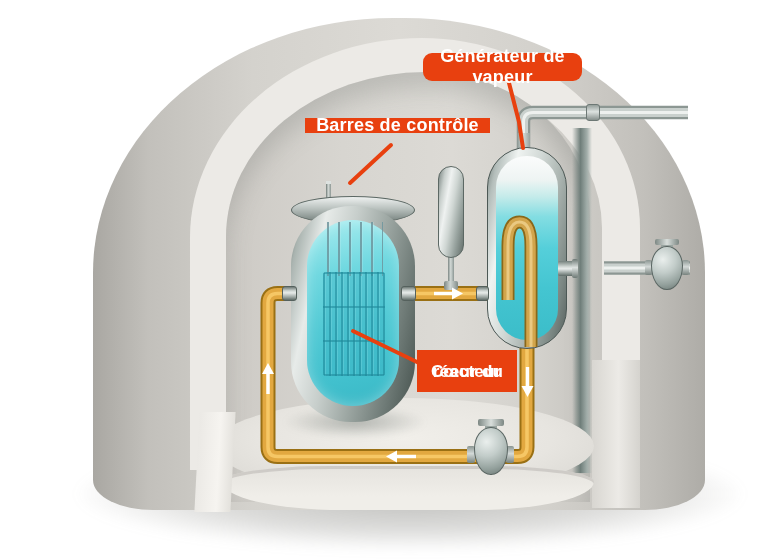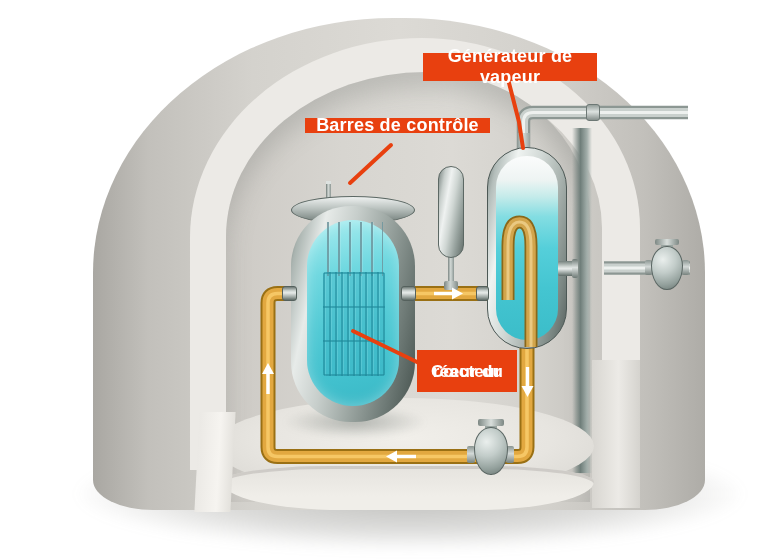--- a/index.html
+++ b/index.html
@@ -95,21 +95,21 @@
   .pump2-neck{left:661px;top:244px;width:12px;height:4px;background:#9aa5a1;}
   .pump2-hl{left:645px;top:260px;width:7px;height:15px;}
   .pump2-hr{left:682px;top:260px;width:7px;height:15px;}
 
   svg.layer{left:0;top:0;width:784px;height:560px;pointer-events:none;}
 
   
   .label{background:#e8400f;color:#fff;display:flex;align-items:center;justify-content:center;
     font-weight:bold;letter-spacing:.2px;text-align:center;}
   .lab-barres{left:305px;top:118px;width:185px;height:15px;font-size:18px;}
-  .lab-gen{left:423px;top:53px;width:174px;height:28px;font-size:18px;}
+  .lab-gen{left:423px;top:53px;width:159px;height:28px;font-size:18px;border-radius:9px;}
   .lab-coeur{left:417px;top:350px;width:100px;height:42px;font-size:17px;line-height:19px;flex-direction:column;}
 </style>
 </head>
 <body>
 
 <div id="stage">
 
   <div class="shadow"></div>
   <div class="outer"></div>
   <div class="cutring"></div>

